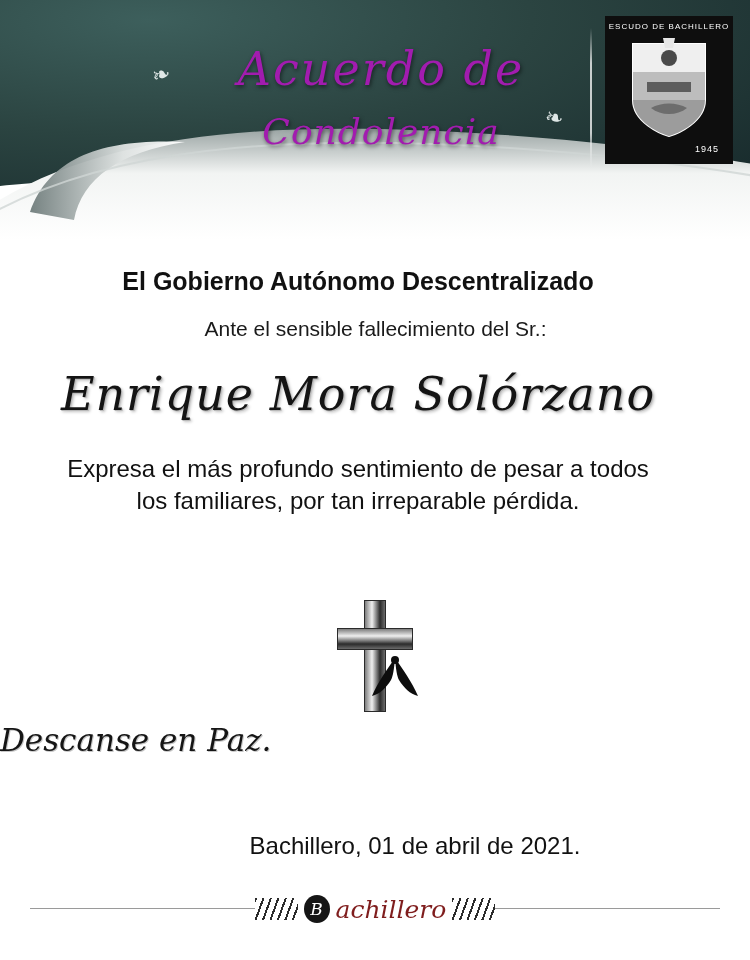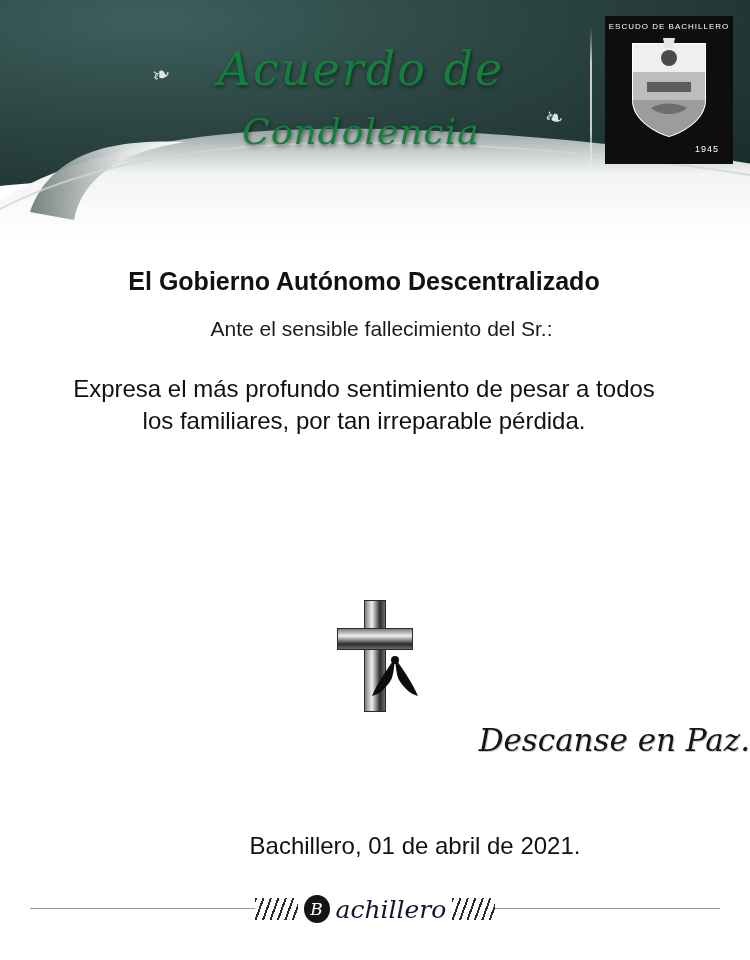--- a/index.html
+++ b/index.html
@@ -49,25 +49,25 @@
     transform: translateY(40px) scaleX(1.25);
   }
   .header-swoosh {
     position: absolute;
     left: -30px; top: 100px;
     width: 820px; height: 140px;
   }
 
   .title-wrap {
     position: absolute;
-    left: 146px;
+    left: 166px;
     top: 45px;
     width: 430px;
     text-align: center;
-    color: #15803d;
+    color: #a21caf;
     z-index: 6;
   }
   .title-l1 {
     font-family: "DejaVu Serif", serif;
     font-style: italic;
     font-size: 46px;
     letter-spacing: 2px;
     text-shadow: 1px 2px 4px rgba(0,0,0,.55);
     line-height: 1.05;
   }
@@ -137,21 +137,20 @@
   }
 
   
   .body-wrap {
     position: absolute;
     top: 265px;
     left: 0;
     width: 716px;
     text-align: center;
     color: #111;
-    margin-left: 6px;
   }
   .org {
     font-size: 25px;
     font-weight: bold;
     line-height: 1.28;
     padding: 0 40px;
   }
   .lead {
     margin-top: 20px;
     font-size: 21px;
@@ -212,21 +211,21 @@
     top: 54px;
     width: 54px;
     height: 46px;
   }
 
   .rip {
     position: absolute;
     top: 722px;
     left: 0;
     width: 750px;
-    text-align: right;
+    text-align: left;
     font-family: "DejaVu Serif", serif;
     font-style: italic;
     font-size: 31px;
     color: #151515;
     text-shadow: 1px 1px 0 #c7c7c7;
   }
 
   .place-date {
     position: absolute;
     top: 832px;
@@ -276,21 +275,21 @@
     font-style: italic;
     font-size: 17px;
     display: flex;
     align-items: center;
     justify-content: center;
   }
   .brand-text {
     font-family: "DejaVu Serif", serif;
     font-style: italic;
     font-size: 25px;
-    color: #0f172a;
+    color: #7f1d1d;
   }
   .hatch {
     width: 46px;
     height: 22px;
     background: repeating-linear-gradient(110deg, #2b2b2b 0 2px, transparent 2px 7px);
   }
 </style>
 </head>
 <body>
 
@@ -341,20 +340,21 @@
       </svg>
       <div class="crest-year">1945</div>
     </div>
   </div>
 
   <div class="body-wrap">
     <div class="org">
       <div>El Gobierno Autónomo Descentralizado</div>
     </div>
     <div class="lead">Ante el sensible fallecimiento del Sr.:</div>
+    <div class="deceased">Enrique Mora Solórzano</div>
     <div class="message">
       <div>Expresa el más profundo sentimiento de pesar a todos</div>
       <div>los familiares, por tan irreparable pérdida.</div>
     </div>
   </div>
 
   <div class="cross-area">
     <div class="cross">
       <div class="v"></div>
       <div class="h"></div>

